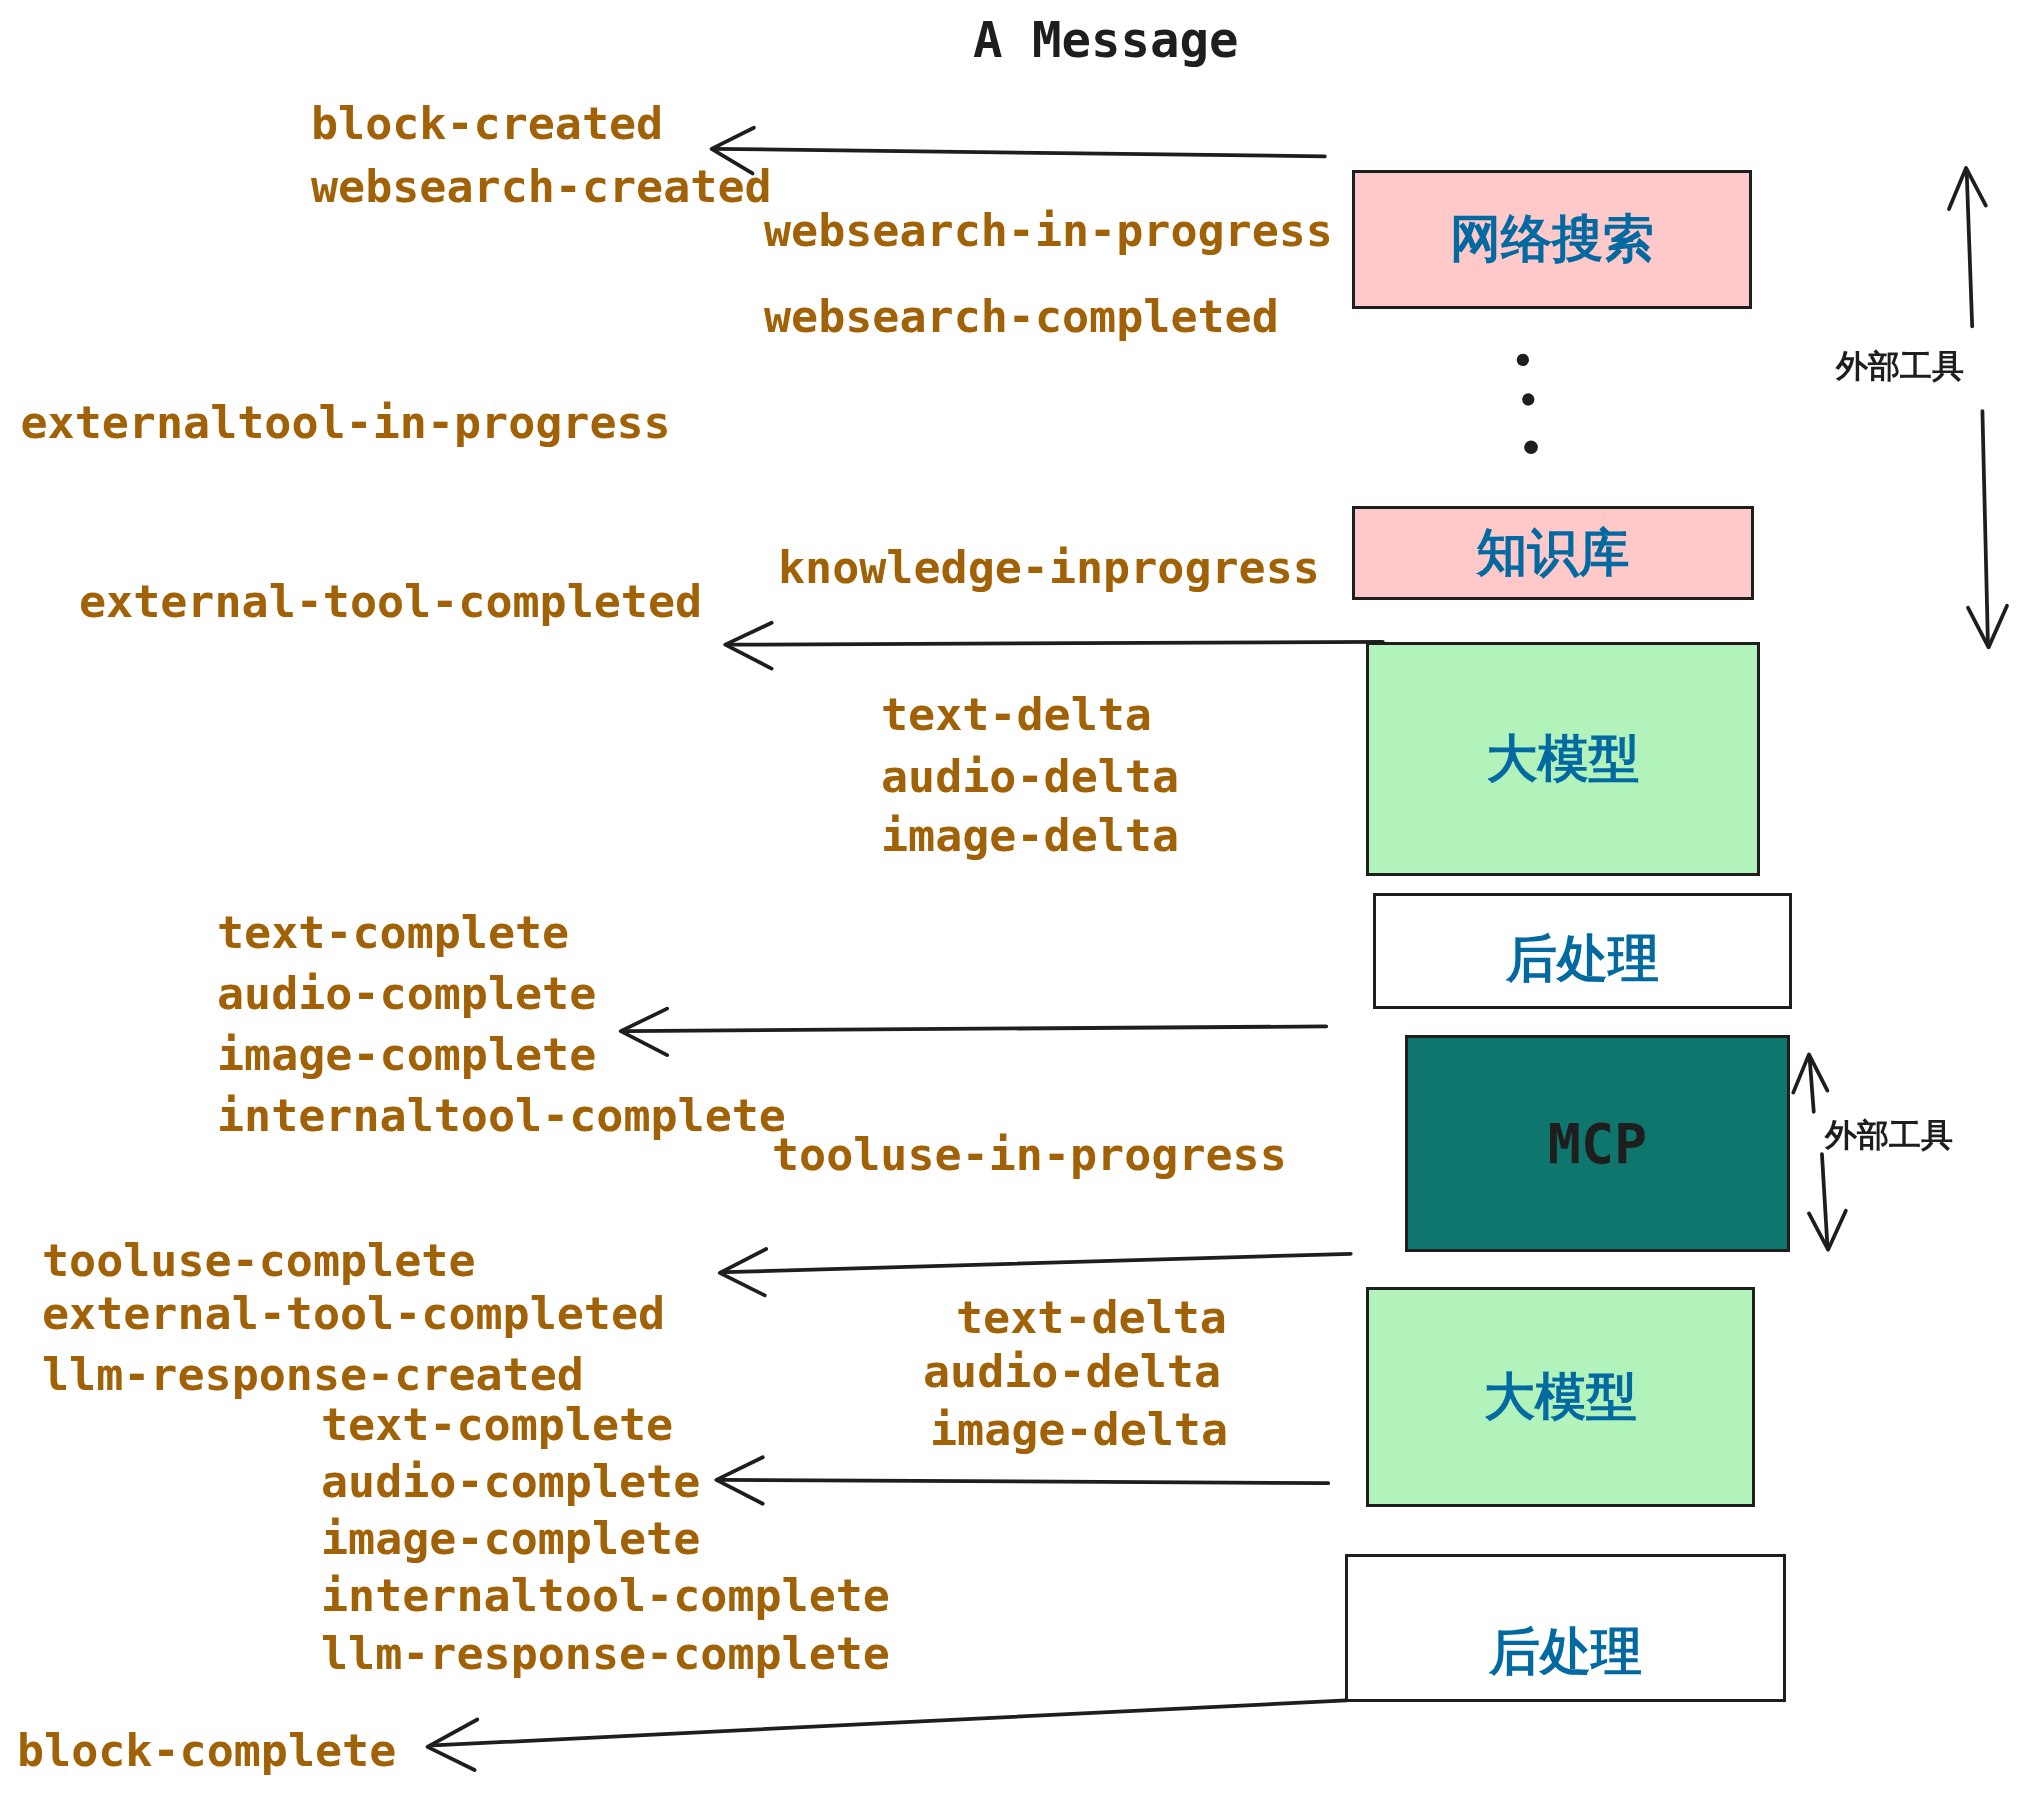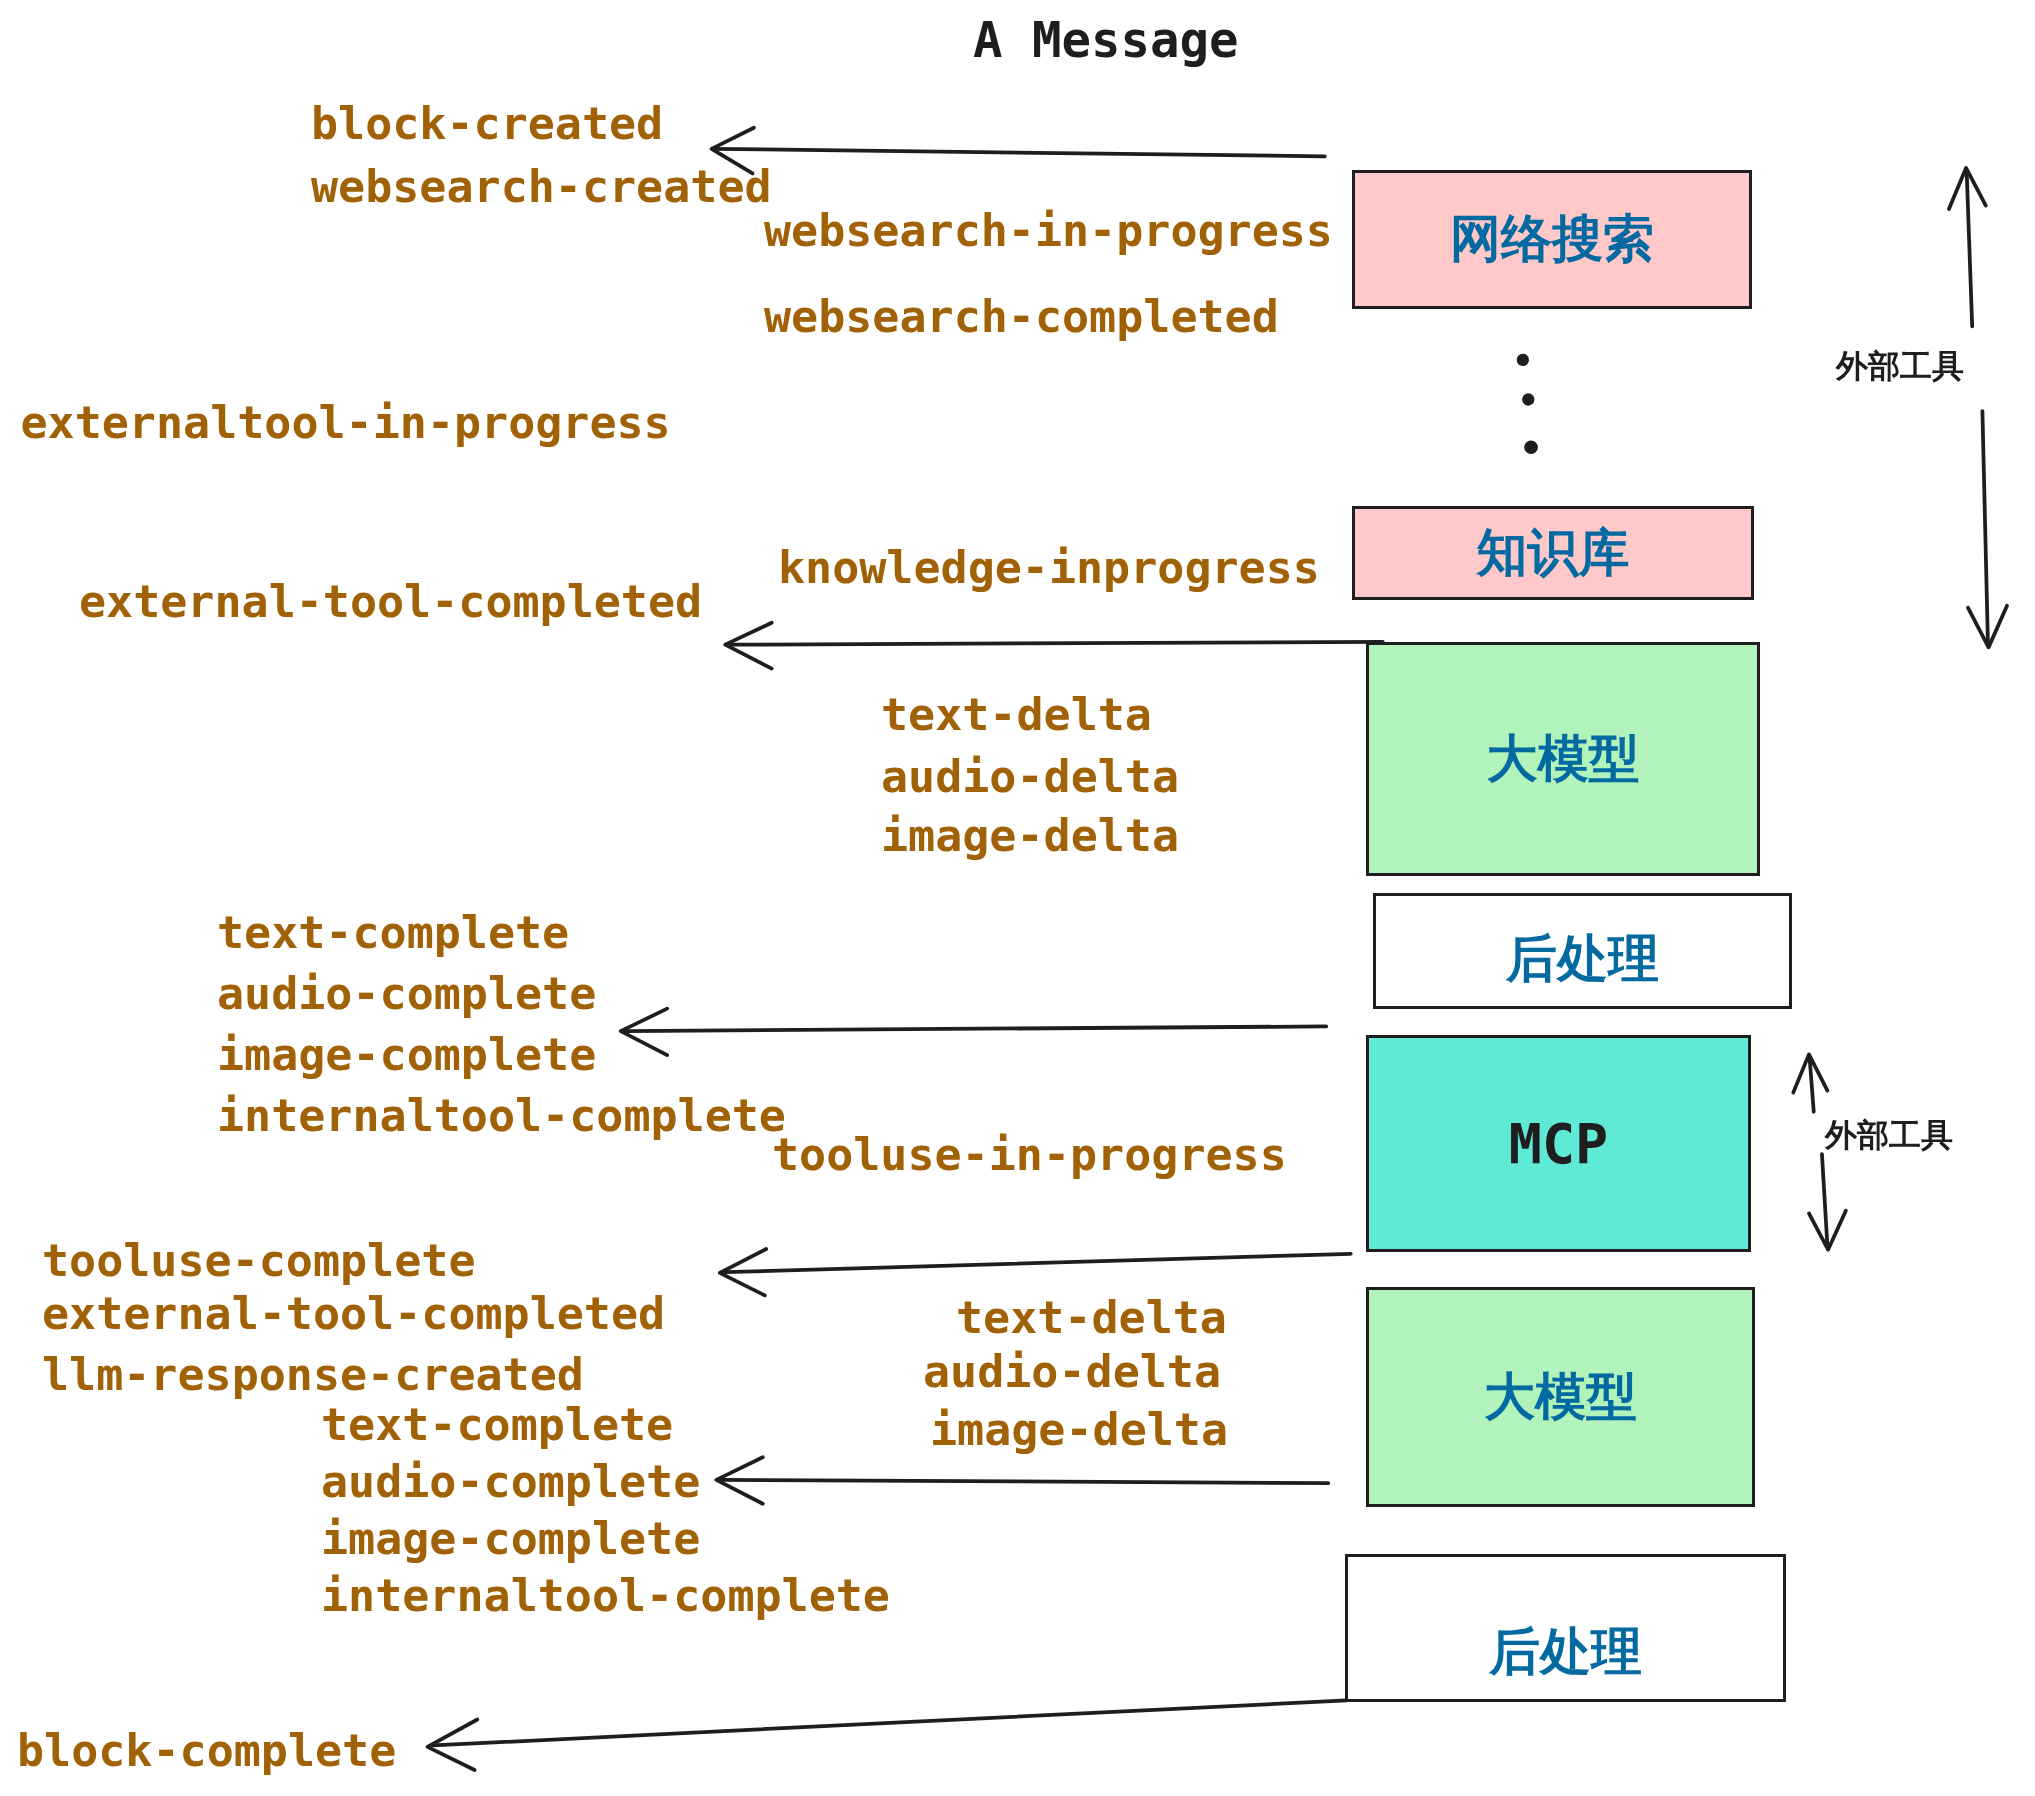--- a/index.html
+++ b/index.html
@@ -9,21 +9,21 @@
          font:700 49px "DejaVu Sans Mono",monospace;white-space:nowrap;}
   .evt{position:absolute;transform:translateY(-50%);white-space:nowrap;
        font:700 45px "DejaVu Sans Mono",monospace;color:#a16207;letter-spacing:0px;}
   .node{position:absolute;border:3.4px solid #1e1e1e;box-sizing:border-box;
         display:flex;align-items:center;justify-content:center;}
   .node .cjk{font-family:"Liberation Sans",sans-serif;font-size:51px;font-weight:600;
              color:#0369a1;white-space:nowrap;}
   .node .mono{font:700 55px "DejaVu Sans Mono",monospace;color:#1e1e1e;}
   .pink{background:#ffc9c9;}
   .green{background:#b2f2bb;}
-  .yellow{background:#5eead4;}
+  .yellow{background:#0f766e;margin-left:39px;}
   .white{background:#ffffff;align-items:flex-end;}
   .post .cjk{transform:translateY(-12.3px);}
   .side{position:absolute;transform:translateY(-50%);white-space:nowrap;
         font-family:"Liberation Sans",sans-serif;font-size:32px;font-weight:600;color:#1e1e1e;}
   svg.overlay{position:absolute;left:0;top:0;pointer-events:none;}
   svg.overlay path{stroke:#1e1e1e;stroke-width:5.5;fill:none;stroke-linecap:round;stroke-linejoin:round;}
   svg.overlay circle{fill:#1e1e1e;stroke:none;}
 </style>
 </head>
 <body>
@@ -55,20 +55,21 @@
   <div class="evt" style="left:42px;top:1374px">llm-response-created</div>
 
   <div class="evt" style="left:956px;top:1317px">text-delta</div>
   <div class="evt" style="left:923px;top:1371px">audio-delta</div>
   <div class="evt" style="left:930px;top:1429px">image-delta</div>
 
   <div class="evt" style="left:321px;top:1424px">text-complete</div>
   <div class="evt" style="left:321px;top:1481px">audio-complete</div>
   <div class="evt" style="left:321px;top:1538px">image-complete</div>
   <div class="evt" style="left:321px;top:1595px">internaltool-complete</div>
+  <div class="evt" style="left:321px;top:1653px">llm-response-complete</div>
 
   <div class="evt" style="left:17px;top:1750px">block-complete</div>
 
   <div class="node pink" style="left:1352px;top:170px;width:400px;height:139px">
     <span class="cjk">网络搜索</span>
   </div>
   <div class="node pink" style="left:1352px;top:506px;width:402px;height:94px">
     <span class="cjk">知识库</span>
   </div>
   <div class="node green" style="left:1366px;top:642px;width:394px;height:234px">

